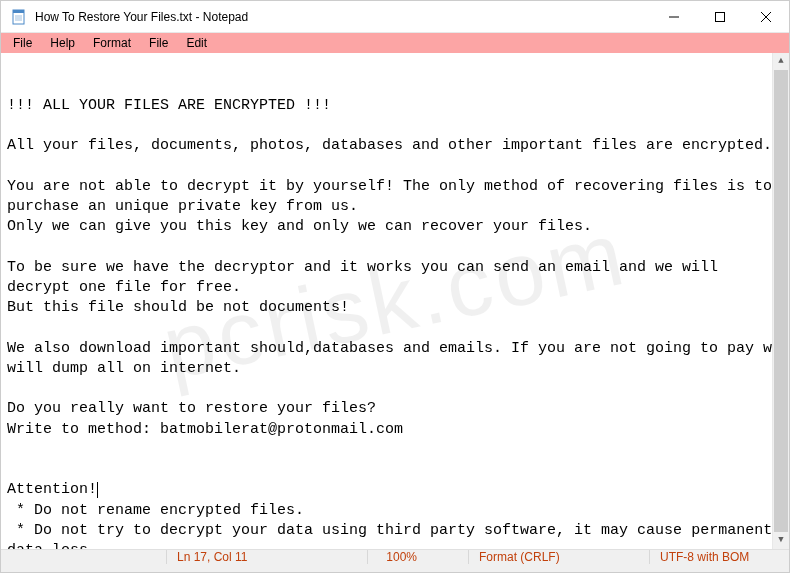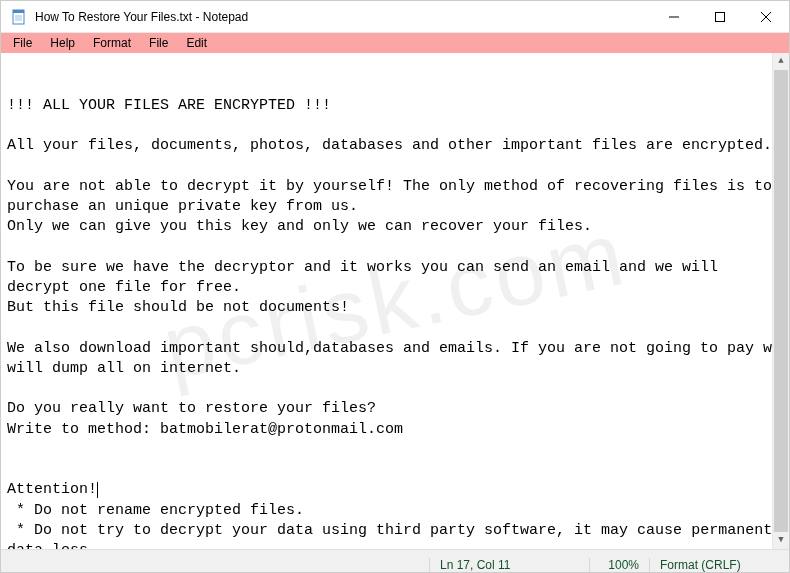--- a/index.html
+++ b/index.html
@@ -8,21 +8,21 @@
     .titlebar { height: 32px; display: flex; align-items: center; justify-content: space-between; background: #fff; border-bottom: 1px solid #e8e8e8; }
     .titlebar-left { display: flex; align-items: center; padding-left: 10px; gap: 8px; }
     .notepad-icon { width: 16px; height: 16px; }
     .title-text { font-size: 12px; color: #000; }
     .window-controls { display: flex; }
     .win-btn { width: 46px; height: 32px; display: flex; align-items: center; justify-content: center; background: transparent; border: none; cursor: pointer; }
     .menubar { height: 20px; display: flex; align-items: center; padding: 0 4px; background: #fca5a5; font-size: 12px; gap: 2px; }
     .menu-item { padding: 2px 8px; cursor: pointer; }
     .editor { flex: 1; padding: 2px 6px; font-family: Consolas, "Courier New", monospace; font-size: 15px; line-height: 1.35; color: #000; white-space: pre-wrap; word-wrap: break-word; overflow: auto; position: relative; }
     .editor .caret { display: inline-block; width: 1px; height: 16px; background: #000; vertical-align: text-bottom; }
-    .statusbar { height: 23px; display: flex; align-items: flex-end; border-top: 1px solid #e0e0e0; background: #f0f0f0; font-size: 12px; color: #14532d; }
+    .statusbar { height: 23px; display: flex; align-items: flex-start; border-top: 1px solid #e0e0e0; background: #f0f0f0; font-size: 12px; color: #c2410c; gap: 41px; }
     .status-cell { display: flex; align-items: center; padding: 0 10px; border-left: 1px solid #d8d8d8; }
     .status-spacer { flex: 1; border-left: none; }
     .status-cell.ln { width: 160px; }
     .status-cell.zoom { width: 60px; justify-content: flex-end; }
     .status-cell.eol { width: 140px; }
     .status-cell.enc { width: 140px; }
     .scrollbar-v { position: absolute; right: 0; top: 0; bottom: 0; width: 17px; background: #f0f0f0; display: flex; flex-direction: column; border-left: 1px solid #e8e8e8; }
     .sb-arrow { height: 17px; display: flex; align-items: center; justify-content: center; color: #606060; font-size: 9px; cursor: pointer; }
     .sb-track { flex: 1; position: relative; }
     .sb-thumb { position: absolute; left: 1px; right: 1px; top: 0; height: 100%; background: #cdcdcd; }
@@ -101,15 +101,16 @@
       </div>
       <div class="sb-arrow">▼</div>
     </div>
   </div>
 
   <div class="statusbar">
     <div class="status-cell status-spacer"></div>
     <div class="status-cell ln">Ln 17, Col 11</div>
     <div class="status-cell zoom">100%</div>
     <div class="status-cell eol">Format (CRLF)</div>
+    <div class="status-cell enc">UTF-8 with BOM</div>
   </div>
 
 </div>
 
 </body></html>

